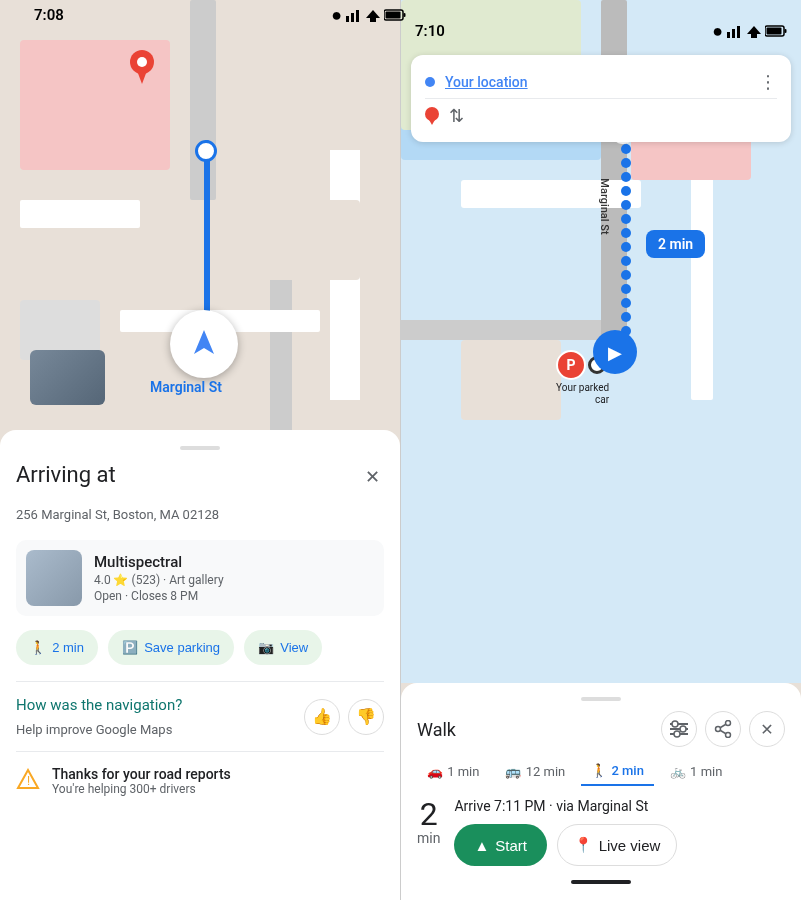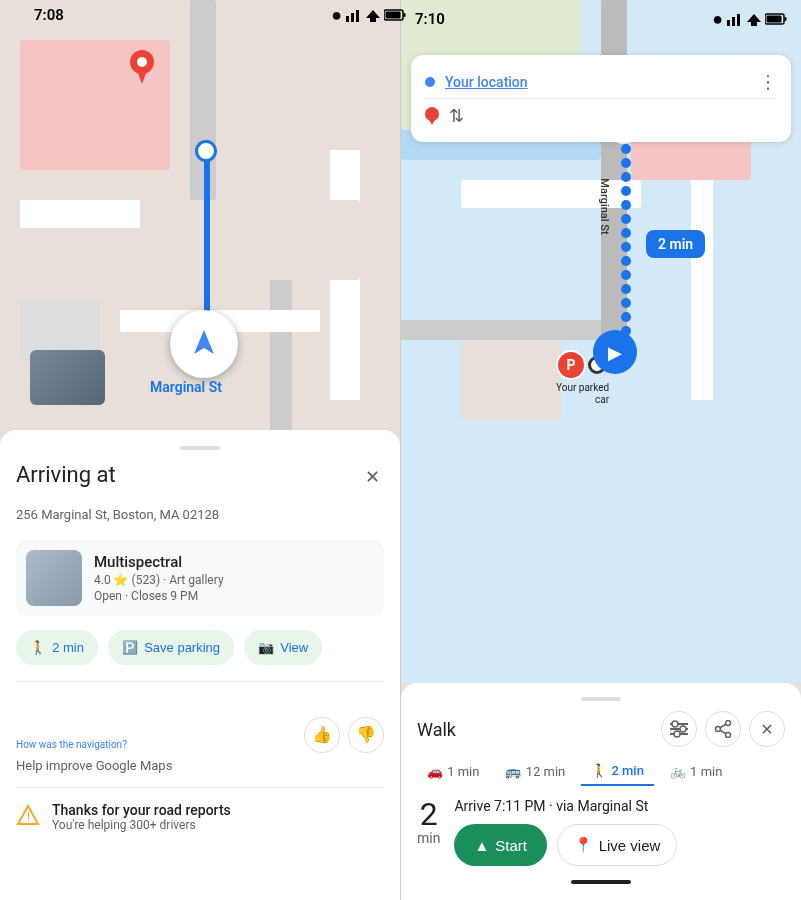--- a/index.html
+++ b/index.html
@@ -223,24 +223,23 @@
       cursor: pointer;
     }
 
     .feedback-section {
       border-top: 1px solid #e8eaed;
       padding-top: 14px;
       margin-bottom: 14px;
     }
 
     .feedback-text {
-      font-size: 10px;
-      color: #3b82f6;
+      font-size: 15px;
+      color: #0f766e;
       margin-bottom: 8px;
-      margin-top: 43px;
     }
 
     .feedback-btn {
       width: 36px; height: 36px;
       border-radius: 50%;
       border: 1px solid #ddd;
       background: white;
       display: flex;
       align-items: center;
       justify-content: center;
@@ -391,21 +390,21 @@
     .parked-label {
       font-size: 10px;
       color: #202124;
       margin-top: 2px;
       line-height: 1.2;
       text-align: right;
     }
 
     .status-bar-right {
       position: absolute;
-      top: 4px; left: 0; right: 0;
+      top: 16px; left: 0; right: 0;
       height: 30px;
       display: flex;
       align-items: center;
       padding: 0 14px;
       z-index: 20;
     }
 
     
     .direction-panel {
       background: white;
@@ -693,21 +692,21 @@
         <div class="arriving-address">256 Marginal St, Boston, MA 02128</div>
       </div>
       <button style="background:none;border:none;font-size:18px;color:#5f6368;cursor:pointer;padding:4px;">✕</button>
     </div>
 
     <div class="place-card">
       <div class="place-thumb" style="background:linear-gradient(135deg,#aabbcc,#8899aa);"></div>
       <div class="place-info">
         <div class="place-name">Multispectral</div>
         <div class="place-rating">4.0 ⭐ (523) · Art gallery</div>
-        <div class="place-status">Open · Closes 9 PM</div>
+        <div class="place-status">Open · Closes 8 PM</div>
       </div>
     </div>
 
     <div class="action-buttons">
       <button class="action-btn">
         <span>🚶</span>
         <span>2 min</span>
       </button>
       <button class="action-btn">
         <span>🅿️</span>

